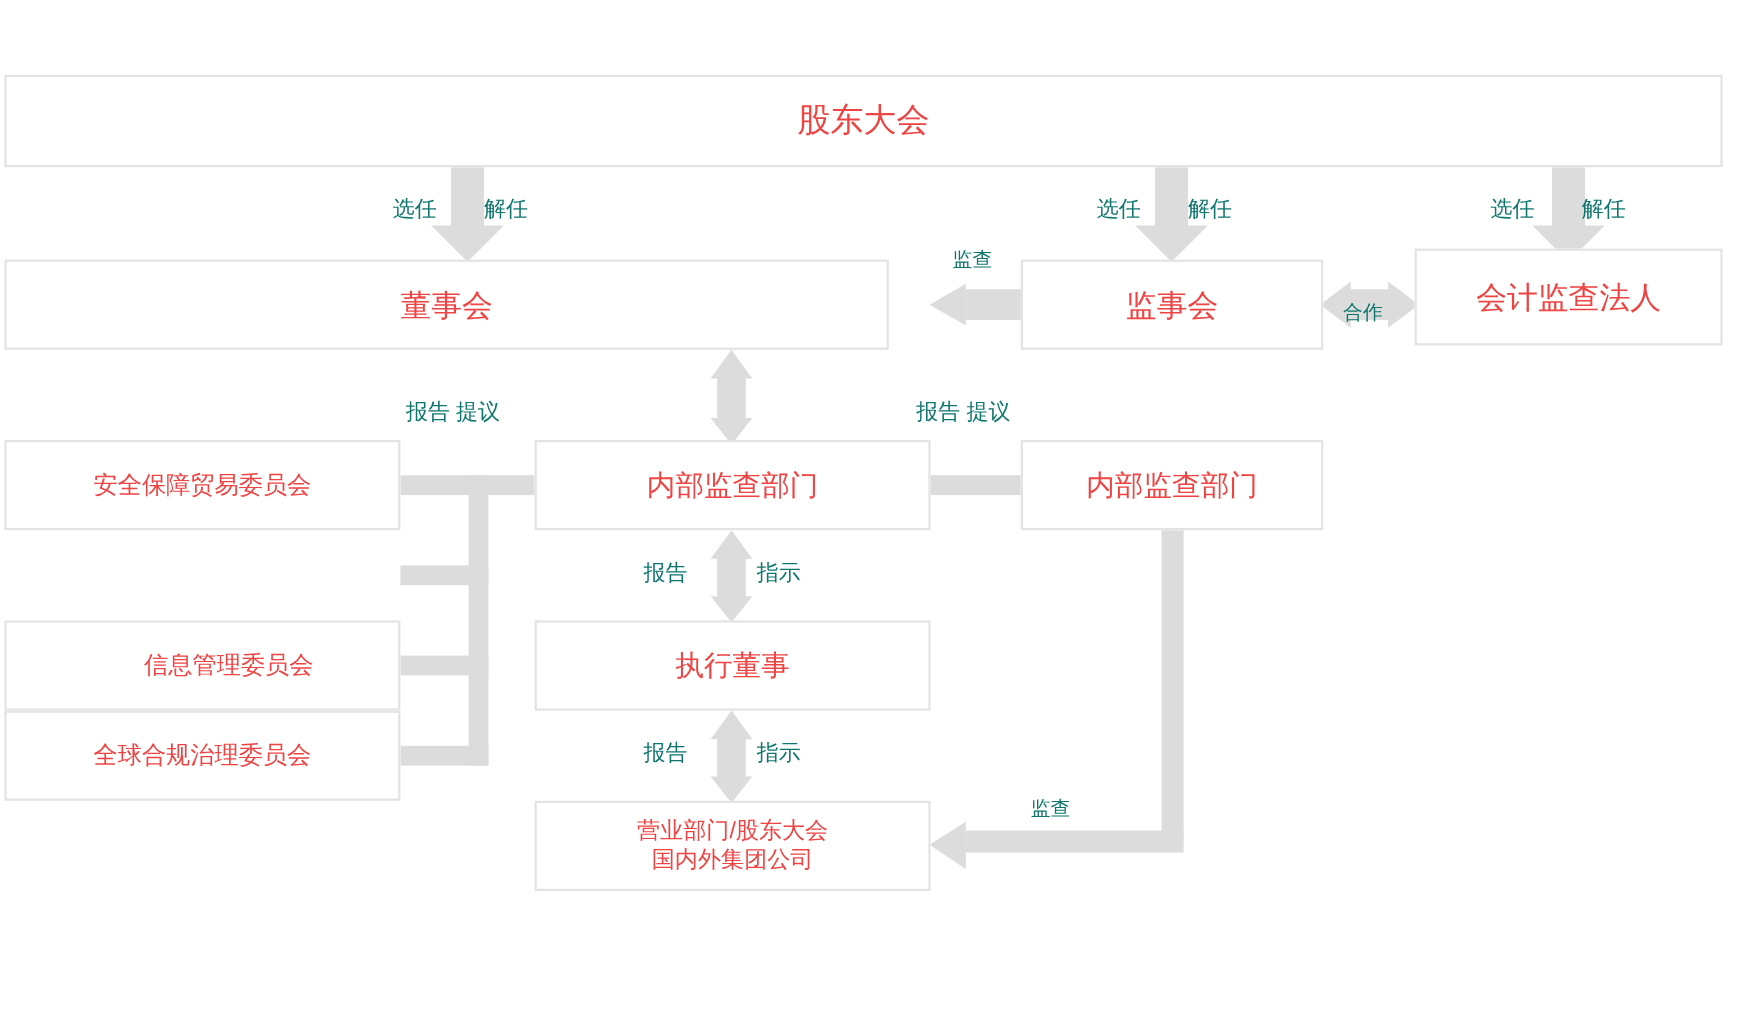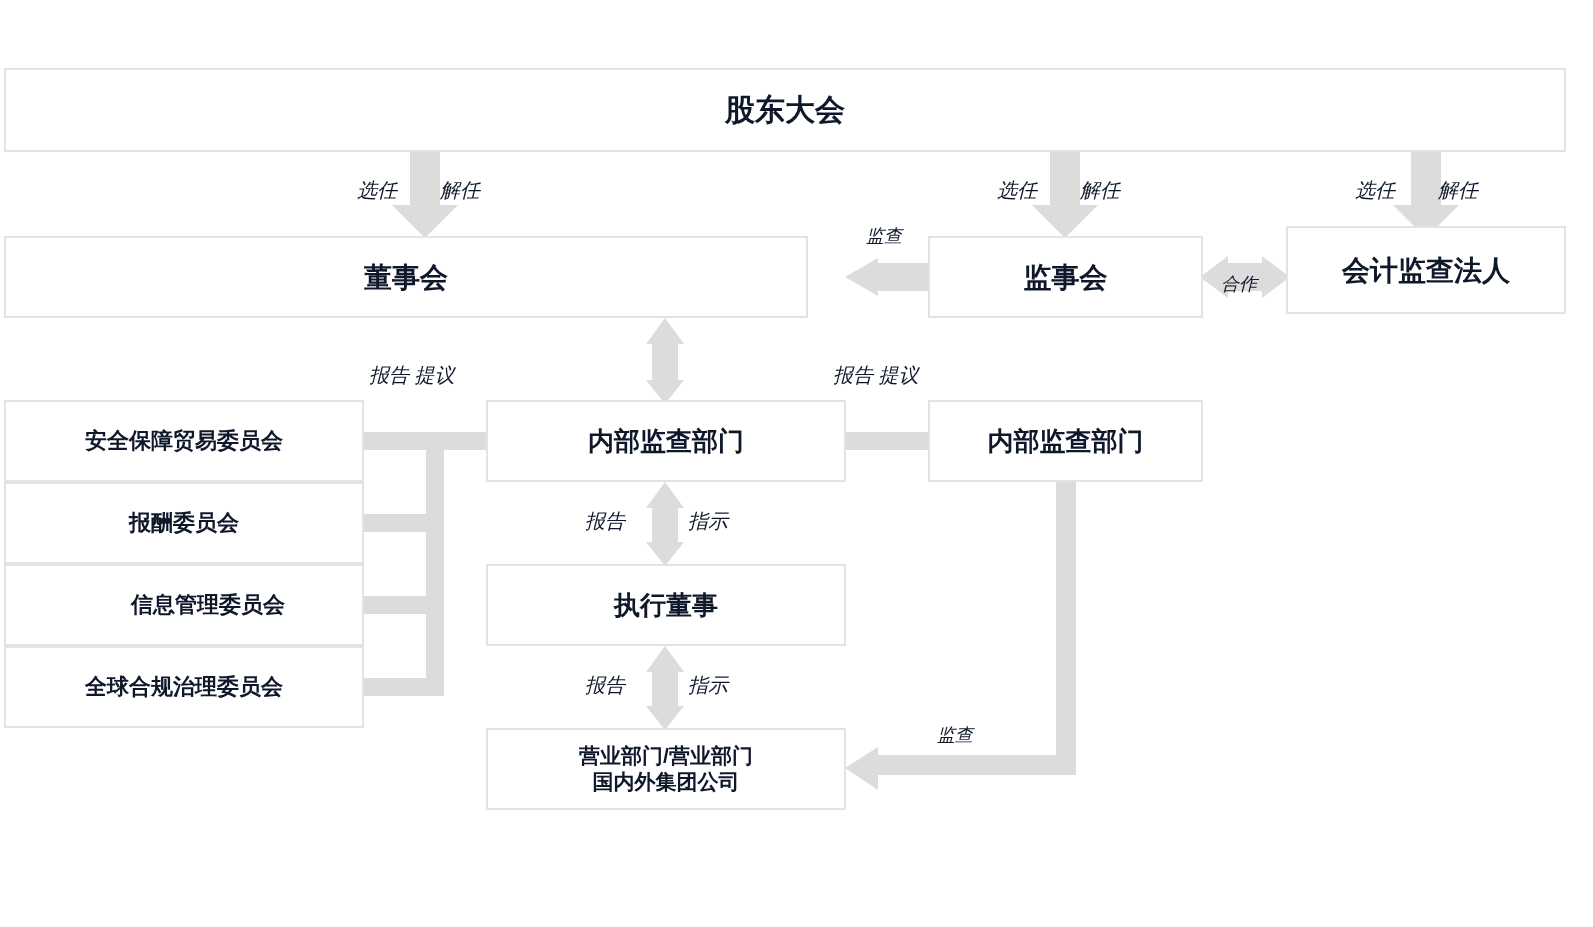--- a/index.html
+++ b/index.html
@@ -20,36 +20,35 @@
   }
   .node {
     position: absolute;
     box-sizing: border-box;
     border: 2px solid #e3e3e3;
     background: #ffffff;
     display: flex;
     align-items: center;
     justify-content: center;
     text-align: left;
-    font-weight: bold;
-    color: #0f172a;
+    font-weight: normal;
+    color: #ef4444;
     z-index: 3;
     line-height: 1.25;
   }
   .node.two-line {
     flex-direction: column;
   }
   .edge-label {
     position: absolute;
     font-weight: normal;
-    color: #0f172a;
+    color: #0f766e;
     white-space: nowrap;
     z-index: 6;
     line-height: 1;
-    font-style: italic;
   }
   svg#wires {
     position: absolute;
     left: 0;
     top: 0;
     width: 1593px;
     height: 927px;
     z-index: 1;
     pointer-events: none;
   }
@@ -127,34 +126,33 @@
   <div class="node" style="left:4px; top:68px; width:1562px; height:84px; font-size:30px;">股东大会</div>
 
   <div class="node" style="left:4px; top:236px; width:804px; height:82px; font-size:28px;">董事会</div>
 
   <div class="node" style="left:928px; top:236px; width:275px; height:82px; font-size:28px;">监事会</div>
 
   <div class="node" style="left:1286px; top:226px; width:280px; height:88px; font-size:28px;">会计监查法人</div>
 
   <div class="node" style="left:4px; top:400px; width:360px; height:82px; font-size:22px;">安全保障贸易委员会</div>
 
-  <div class="node" style="left:4px; top:482px; width:360px; height:82px; font-size:22px;">报酬委员会</div>
 
   <div class="node" style="left:4px; top:564px; width:360px; height:82px; font-size:22px;padding-left:48px;">信息管理委员会</div>
 
   <div class="node" style="left:4px; top:646px; width:360px; height:82px; font-size:22px;">全球合规治理委员会</div>
 
   <div class="node" style="left:486px; top:400px; width:360px; height:82px; font-size:26px;">内部监查部门</div>
 
   <div class="node" style="left:928px; top:400px; width:275px; height:82px; font-size:26px;">内部监查部门</div>
 
   <div class="node" style="left:486px; top:564px; width:360px; height:82px; font-size:26px;">执行董事</div>
 
   <div class="node two-line" style="left:486px; top:728px; width:360px; height:82px; font-size:21px;">
-    <span>营业部门/营业部门</span>
+    <span>营业部门/股东大会</span>
     <span>国内外集团公司</span>
   </div>
 
   <div class="edge-label" style="left:357px; top:180px; font-size:20px;">选任</div>
   <div class="edge-label" style="left:440px; top:180px; font-size:20px;">解任</div>
 
   <div class="edge-label" style="left:997px; top:180px; font-size:20px;">选任</div>
   <div class="edge-label" style="left:1080px; top:180px; font-size:20px;">解任</div>
 
   <div class="edge-label" style="left:1355px; top:180px; font-size:20px;">选任</div>

